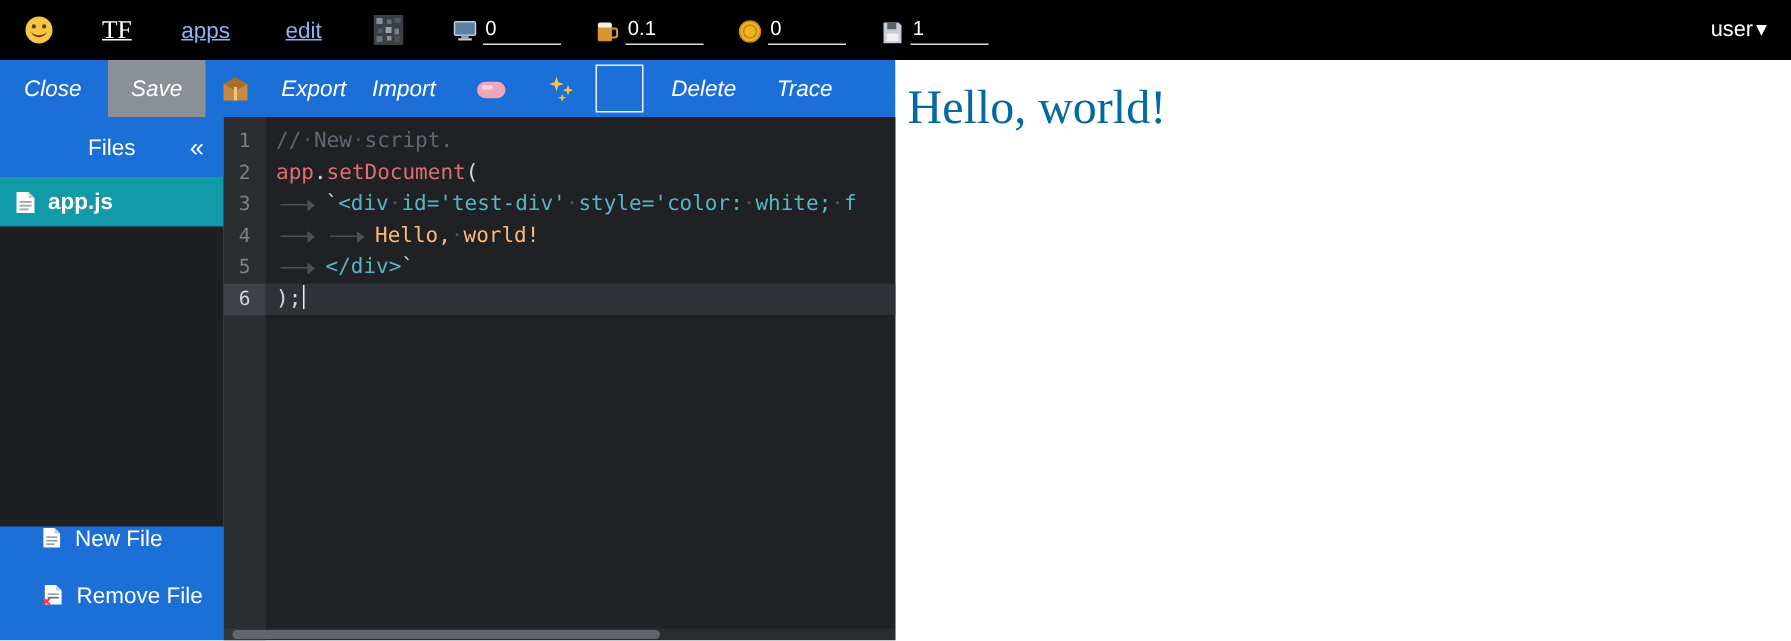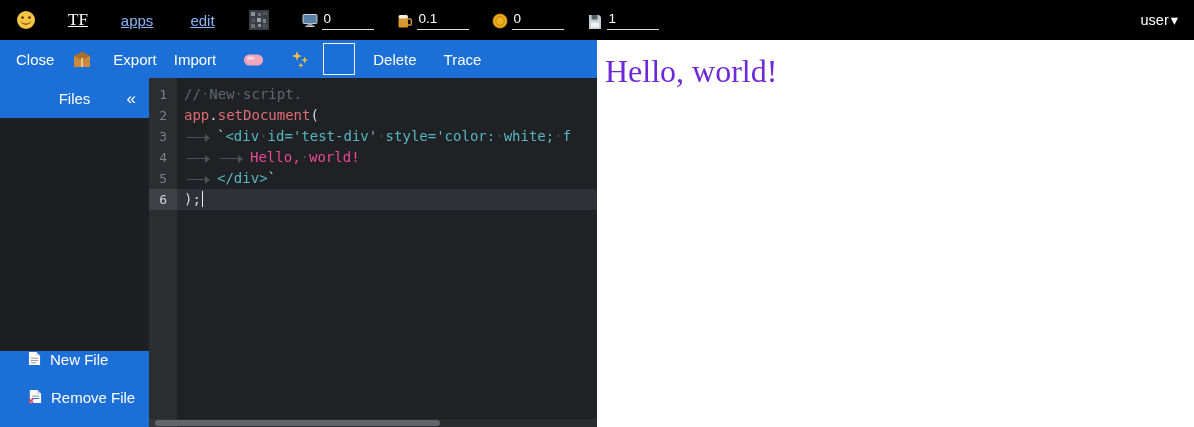--- a/index.html
+++ b/index.html
@@ -20,25 +20,25 @@
   .stat-icon{width:16px;height:16px;display:inline-flex;margin-right:4px;margin-bottom:1px;}
   .stat-value-wrap{width:48px;border-bottom:1px solid #d9dce0;padding:0 2px 3px 2px;
                    font-size:13.5px;color:#fff;}
   .user-menu{margin-left:auto;cursor:pointer;display:inline-flex;align-items:center;gap:2px;font-size:14.5px;}
 
   
   .body{flex:1;display:flex;min-height:0;}
   .left{width:597px;flex:none;display:flex;flex-direction:column;min-height:0;}
   .preview{flex:1;background:var(--preview-bg,#fff);overflow:hidden;}
   .preview-text{margin:13px 0 0 8px;font-family:"Liberation Serif","DejaVu Serif",serif;
-                font-size:32px;color:#6d28d9;}
+                font-size:32px;color:#0369a1;}
 
   
   .toolbar{height:38px;flex:none;background:var(--toolbar-blue,#1b6fd6);display:flex;
-           align-items:stretch;color:#fff;font-size:15px;padding-left:16px;}
+           align-items:stretch;color:#fff;font-size:15px;padding-left:16px;font-style:italic;}
   .tbtn{display:flex;align-items:center;cursor:pointer;white-space:nowrap;}
   .tbtn svg{display:block;}
   .t-close{margin-right:18px;}
   .t-save{background:var(--save-button-gray,#8a9096);padding:0 15px;margin-right:10px;}
   .t-pkg{margin-right:21px;} .t-export{margin-right:17px;} .t-import{margin-right:27px;}
   .t-soap{margin-right:26px;} .t-spark{margin-right:13px;}
   .t-slot{margin-right:18px;align-self:center;width:32px;height:32px;border:1px solid #edf0f2;
           box-sizing:border-box;background:transparent;}
   .t-delete{margin-right:27px;}
 
@@ -65,21 +65,21 @@
   .code-row.active{background:var(--active-line-bg,#2e3136);}
   .ln{width:28px;flex:none;text-align:right;padding-right:10px;box-sizing:border-box;
       color:#7b8188;font-size:13px;}
   .code-row.active .ln{background:#3e4248;color:#d2d6dc;}
   .code{white-space:pre;padding-left:7px;flex:1;overflow:hidden;color:#d4d4d4;}
 
   .tk-comment{color:#5f6772;}
   .tk-red{color:#e06c75;}
   .tk-punct{color:#d3d8de;}
   .tk-html{color:#56b6c2;}
-  .tk-text{color:#ec4899;}
+  .tk-text{color:#fdba74;}
   .tk-ws{color:#4c5158;}
   .tk-tab{display:inline-block;width:33px;height:14px;position:relative;vertical-align:middle;}
   .tk-tab::before{content:"";position:absolute;left:3px;right:9px;top:7px;border-top:1px solid #4c5158;}
   .tk-tab::after{content:"";position:absolute;right:3px;top:3.5px;border:4px solid transparent;
                  border-left:5px solid #4c5158;}
   .tk-cursor{display:inline-block;width:0;border-left:1.5px solid #eceff2;height:16px;
              vertical-align:-3px;margin-left:1px;}
 
   .hscroll-track{position:absolute;left:0;right:0;bottom:0;height:8px;background:rgba(255,255,255,0.05);}
   .hscroll-thumb{position:absolute;left:6px;bottom:1px;width:285px;height:6px;border-radius:3px;
@@ -165,20 +165,21 @@
       <span>▾</span>
     </span>
   </header>
 
   <div class="body">
 
     <div class="left">
 
       <div class="toolbar">
         <span class="tbtn t-close">Close</span>
+        <span class="tbtn t-save">Save</span>
         <span class="tbtn t-pkg">
           <svg viewBox="0 0 20 20" width="20" height="20">
             <rect x="2" y="7" width="16" height="11" fill="#c98a3f"></rect>
             <path d="M2 7l8-4.5L18 7l-8 4.5z" fill="#a96f2a"></path>
             <rect x="9" y="9" width="2" height="9" fill="#e8c78a"></rect>
           </svg>
         </span>
         <span class="tbtn t-export">Export</span>
         <span class="tbtn t-import">Import</span>
         <span class="tbtn t-soap">
@@ -199,20 +200,32 @@
         <span class="tbtn t-trace">Trace</span>
       </div>
 
       <div class="workspace">
 
         <aside class="sidebar">
           <div class="files-header">
             <span class="files-title">Files</span>
             <span class="collapse">«</span>
           </div>
+          <div class="file-item">
+            <span>
+              <svg viewBox="0 0 14 16" width="14" height="16">
+                <path d="M1 1h8l4 4v10H1z" fill="#ffffff"></path>
+                <path d="M9 1l4 4H9z" fill="#c9ced4"></path>
+                <rect x="3" y="7" width="8" height="1.2" fill="#9aa1aa"></rect>
+                <rect x="3" y="9.5" width="8" height="1.2" fill="#9aa1aa"></rect>
+                <rect x="3" y="12" width="6" height="1.2" fill="#9aa1aa"></rect>
+              </svg>
+            </span>
+            <span>app.js</span>
+          </div>
           <div class="file-space"></div>
           <div class="side-btn">
             <span>
               <svg viewBox="0 0 14 16" width="13" height="15">
                 <path d="M1 1h8l4 4v10H1z" fill="#ffffff"></path>
                 <path d="M9 1l4 4H9z" fill="#c9ced4"></path>
                 <rect x="3" y="7" width="8" height="1.2" fill="#9aa1aa"></rect>
                 <rect x="3" y="9.5" width="8" height="1.2" fill="#9aa1aa"></rect>
                 <rect x="3" y="12" width="6" height="1.2" fill="#9aa1aa"></rect>
               </svg>

